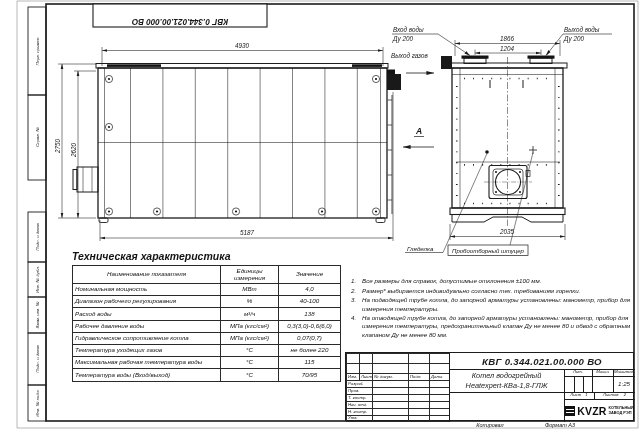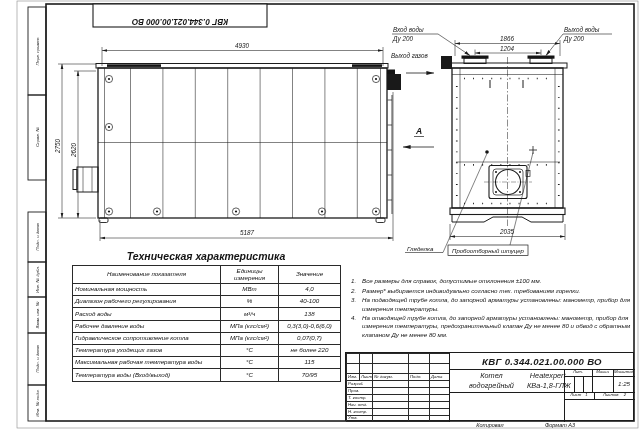--- a/index.html
+++ b/index.html
@@ -1,42 +1,42 @@
 <!DOCTYPE html>
 <html><head>
 <meta charset="utf-8">
 <style>
   html,body{margin:0;padding:0;width:644px;height:430px;overflow:hidden;background:#fff;}
   *{box-sizing:border-box;}
   .sheet{position:relative;width:644px;height:430px;background:#fff;font-family:"Liberation Sans",sans-serif;color:#1a1a1a;}
   svg.draw{position:absolute;left:0;top:0;}
   svg text{font-family:"Liberation Sans",sans-serif;font-style:italic;fill:#161616;}
   
-  .ttl{position:absolute;left:72px;top:250px;width:268px;text-align:center;
+  .ttl{position:absolute;left:72px;top:250px;width:268px;
        font:italic 600 10.5px "Liberation Sans",sans-serif;color:#141414;}
   table.tech{position:absolute;left:72px;top:265px;width:268px;border-collapse:collapse;table-layout:fixed;}
   table.tech th,table.tech td{border:1px solid #2a2a2a;font:italic 6.2px/1.1 "Liberation Sans",sans-serif;
        color:#141414;padding:0 2px;overflow:hidden;}
   table.tech th{font-weight:normal;text-align:center;height:18px;}
   table.tech td{height:12.2px;white-space:nowrap;}
   table.tech td.c{text-align:center;}
   
   .notes{position:absolute;left:351px;top:277px;width:283px;font:italic 6.2px/1.32 "Liberation Sans",sans-serif;color:#141414;}
   .note{display:flex;margin-bottom:1.5px;}
   .note .n{width:11px;flex:none;}
   
   .tb{position:absolute;left:345px;top:352px;width:289px;height:69px;border:1.3px solid #1c1c1c;background:#fff;}
   .tb .vl{position:absolute;width:0;border-left:0.9px solid #1c1c1c;}
   .tb .hl{position:absolute;height:0;border-top:0.9px solid #1c1c1c;}
   .tb .cell{position:absolute;display:flex;align-items:center;justify-content:center;text-align:center;}
   table.sig{position:absolute;left:0;top:0;width:103px;height:69px;border-collapse:collapse;table-layout:fixed;}
   table.sig td{border:0.7px solid #2a2a2a;font:italic 4.3px/1 "Liberation Sans",sans-serif;color:#141414;
        padding:0 1px;overflow:hidden;white-space:nowrap;}
   .docnum{left:103px;top:0;width:186px;height:16px;font:italic 600 9.6px "Liberation Sans",sans-serif;letter-spacing:.3px;}
-  .prod{left:119px;top:16px;width:115px;height:23px;flex-direction:row;font:italic 7.3px/1.3 "Liberation Sans",sans-serif;}
+  .prod{left:103px;top:16px;width:115px;height:23px;flex-direction:column;font:italic 7.3px/1.3 "Liberation Sans",sans-serif;}
   .small{font:italic 4.3px/1 "Liberation Sans",sans-serif;}
   .scaleval{font:italic 6.2px/1 "Liberation Sans",sans-serif;}
   .logo{left:218px;top:46px;width:71px;height:23px;gap:2px;}
   .logo-sq{width:10px;height:10px;background:repeating-linear-gradient(180deg,#101010 0 2px,#fff 2px 3px);border:0.5px solid #101010;}
   .logo-kvzr{font:700 10.5px "Liberation Sans",sans-serif;font-style:normal;color:#0d0d0d;letter-spacing:.2px;}
   .logo-sub{display:flex;flex-direction:column;align-items:flex-start;font:700 3.9px/1.2 "Liberation Sans",sans-serif;color:#0d0d0d;}
   .foot{position:absolute;top:421.5px;font:italic 5.5px "Liberation Sans",sans-serif;color:#141414;}
 </style>
 </head>
 <body>
@@ -437,18 +437,26 @@
   <div class="cell small" style="left:267px;top:16px;width:22px;height:7px">Масштаб</div>
   <div class="cell scaleval" style="left:267px;top:23px;width:22px;height:16px">1:25</div>
   <div class="cell small" style="left:218px;top:39px;width:30px;height:7px;gap:4px">
     <span>Лист</span>
     <span>1</span>
   </div>
   <div class="cell small" style="left:248px;top:39px;width:41px;height:7px;gap:5px">
     <span>Листов</span>
     <span>2</span>
   </div>
+  <div class="cell logo">
+    <span class="logo-sq"></span>
+    <span class="logo-kvzr">KVZR</span>
+    <span class="logo-sub">
+      <span>КОТЕЛЬНЫЙ</span>
+      <span>ЗАВОД РЭП</span>
+    </span>
+  </div>
 </div>
 
 <div class="foot" style="left:460px;width:60px;text-align:center">Копировал</div>
 <div class="foot" style="left:535px;width:50px;text-align:center">Формат А3</div>
 
 </div>
 
 </body></html>

